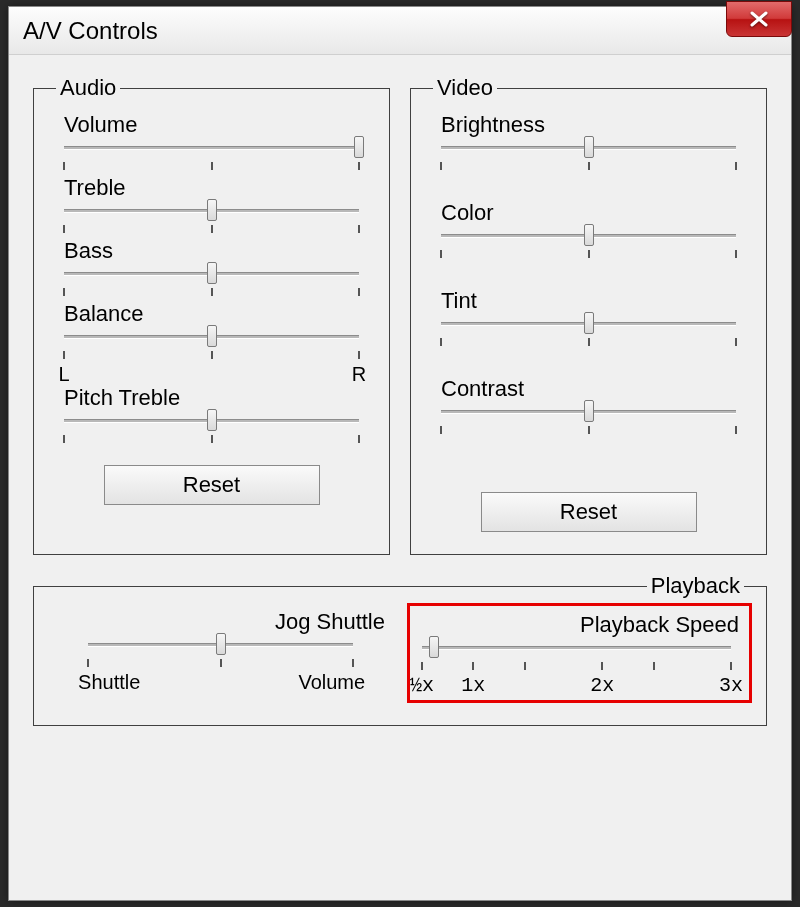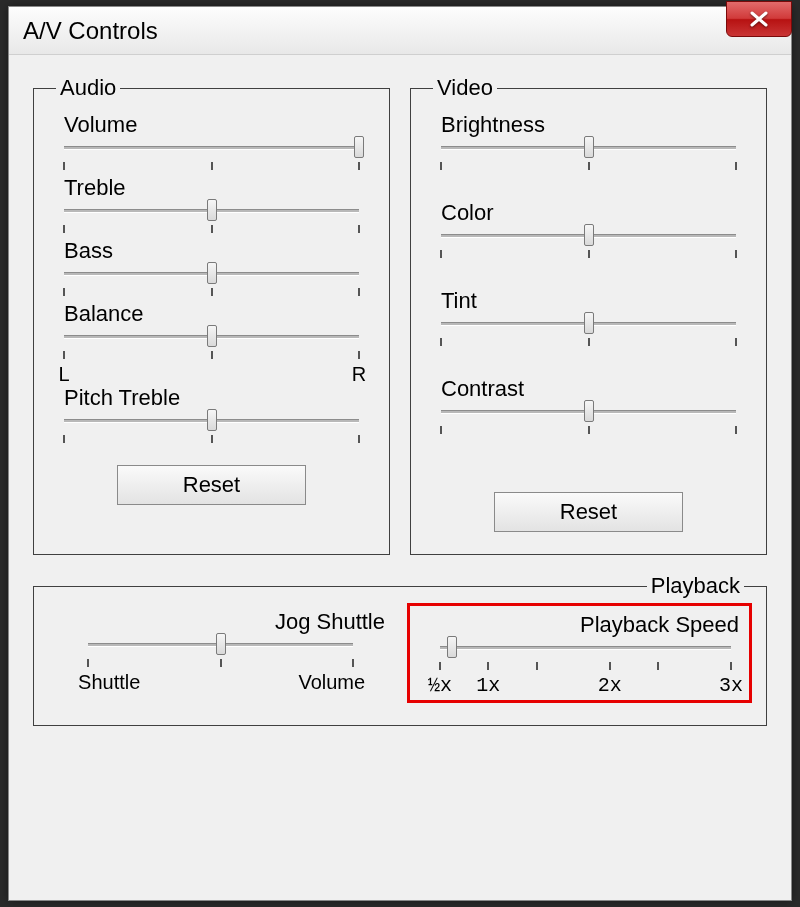--- a/index.html
+++ b/index.html
@@ -131,21 +131,21 @@
     font-size: 20px;
   }
   .tick-label {
     position: absolute;
     transform: translateX(-50%);
     white-space: nowrap;
   }
   .reset-btn {
     display: block;
     margin: 18px auto 0 auto;
-    width: 189px;
+    width: 216px;
     height: 40px;
     font-size: 22px;
     background: linear-gradient(#fafafa, #e3e3e3);
     border: 1px solid #8a8a8a;
     cursor: pointer;
   }
   .row-bottom {
     margin-top: 18px;
     position: relative;
     text-align: right;
@@ -155,21 +155,21 @@
   }
   .playback-inner {
     display: flex;
     gap: 30px;
   }
   .playback-col {
     flex: 1;
   }
   .highlight-box {
     border: 3px solid #e60000;
-    padding: 6px 10px 4px 22px;
+    padding: 6px 10px 4px 4px;
     margin: -6px -8px -6px -8px;
   }
   .speed-tick-labels {
     position: relative;
     height: 22px;
     margin-left: 8px;
     margin-right: 8px;
     font-size: 20px;
   }
   .speed-tick-labels span { position:absolute; transform:translateX(-50%);font-family:Liberation Mono, monospace; }

